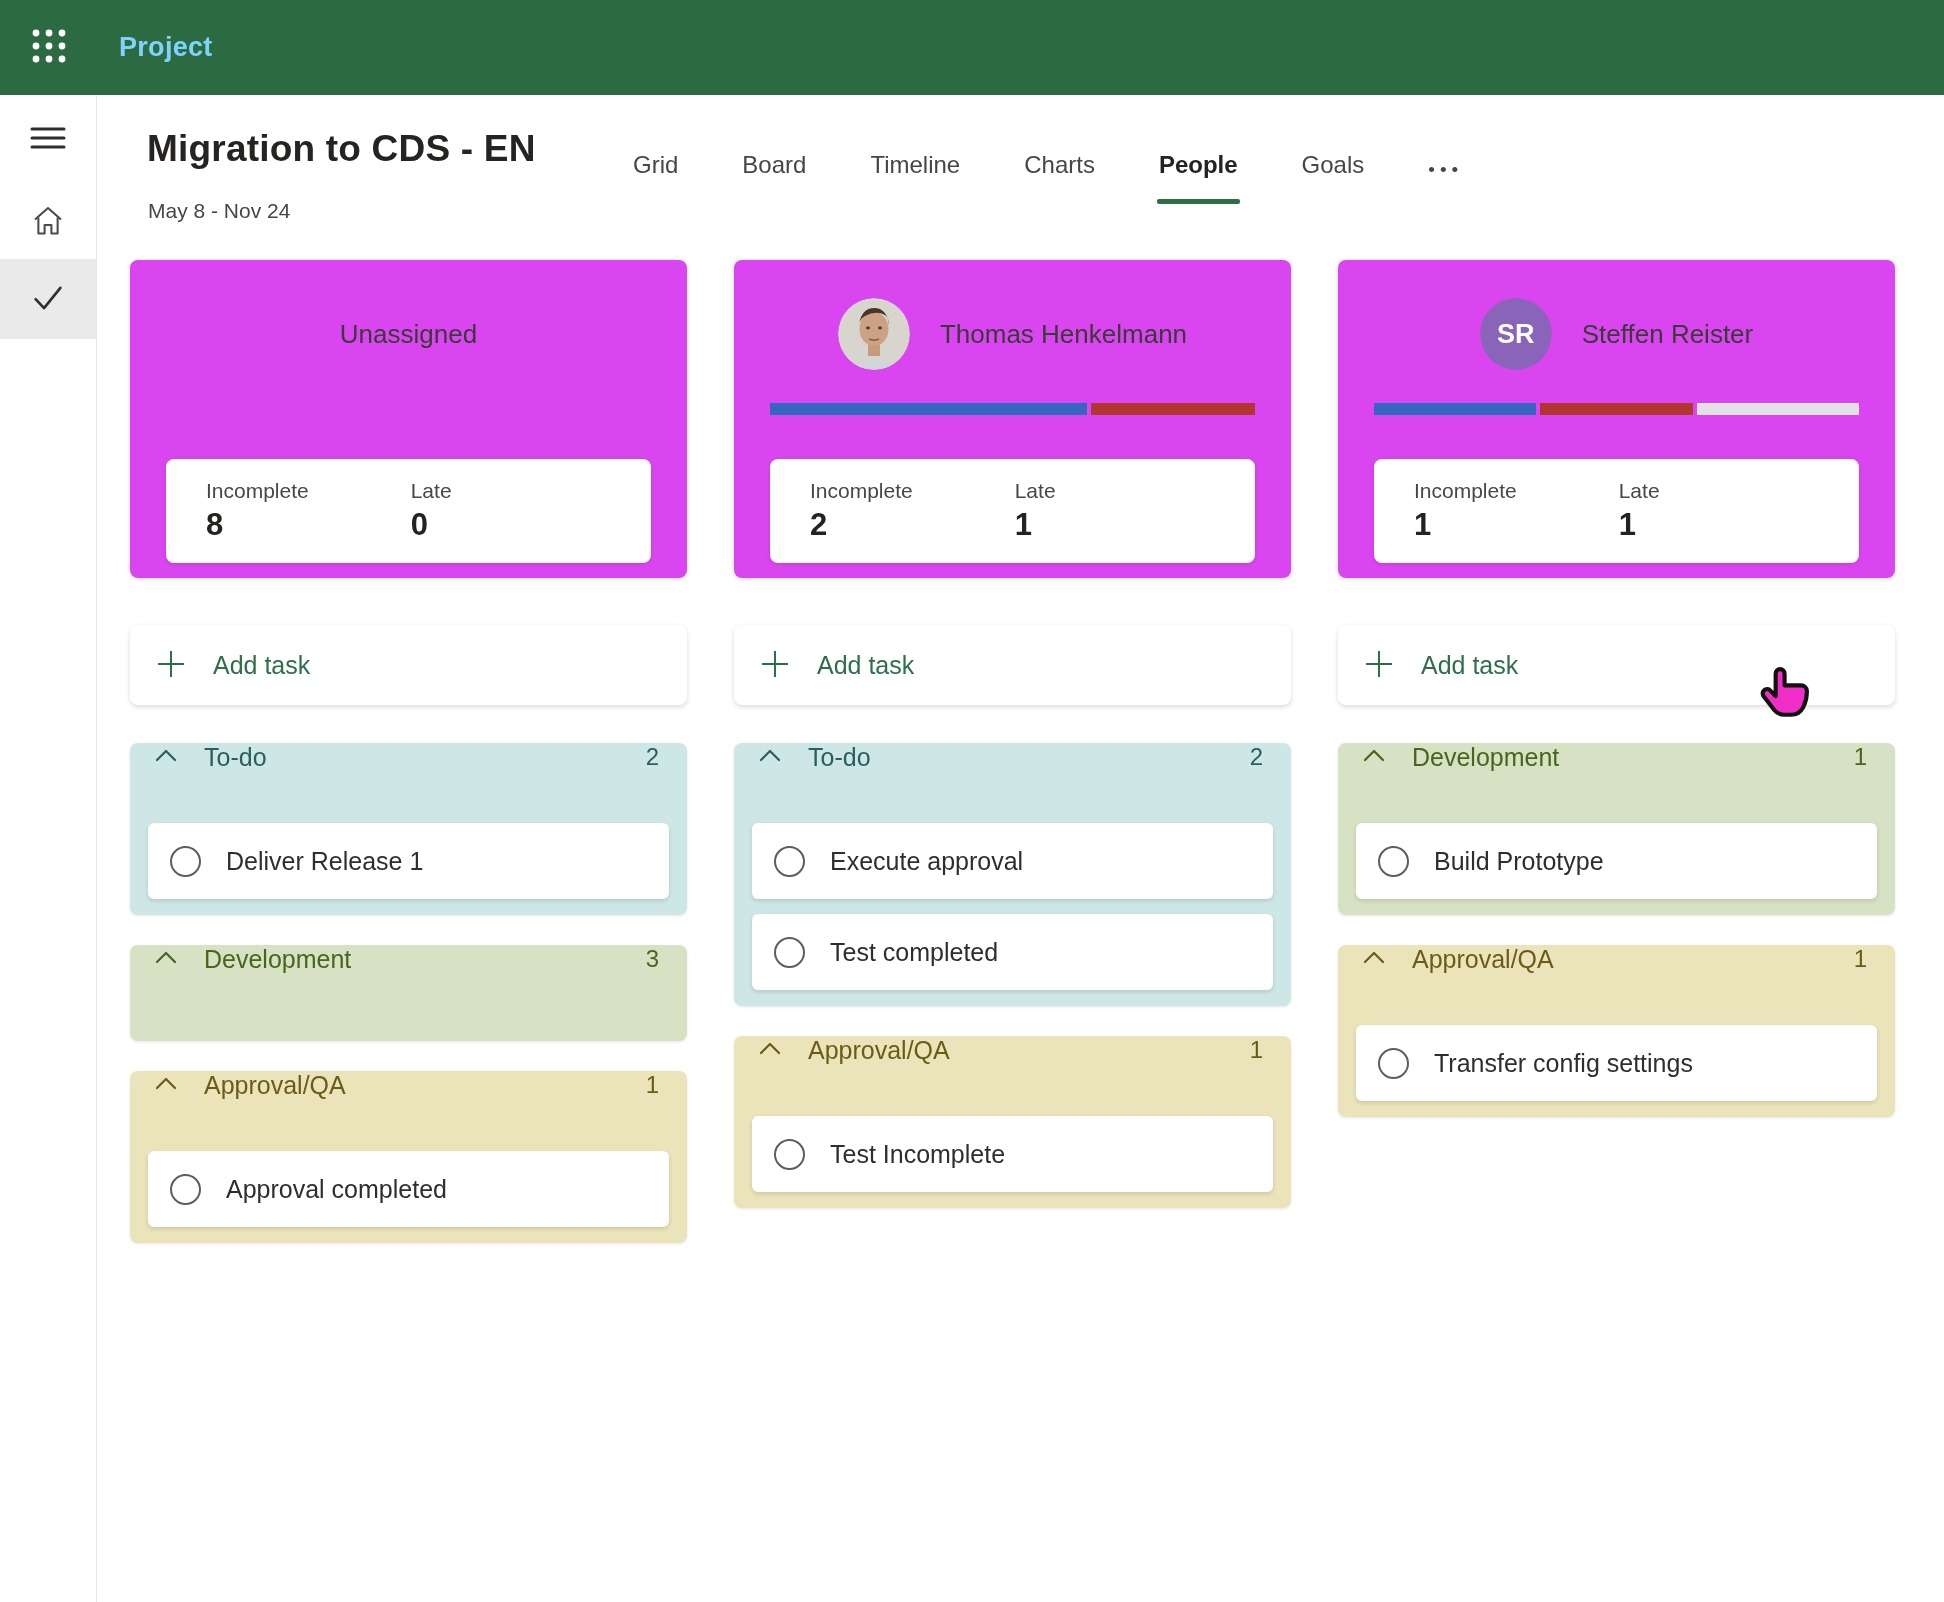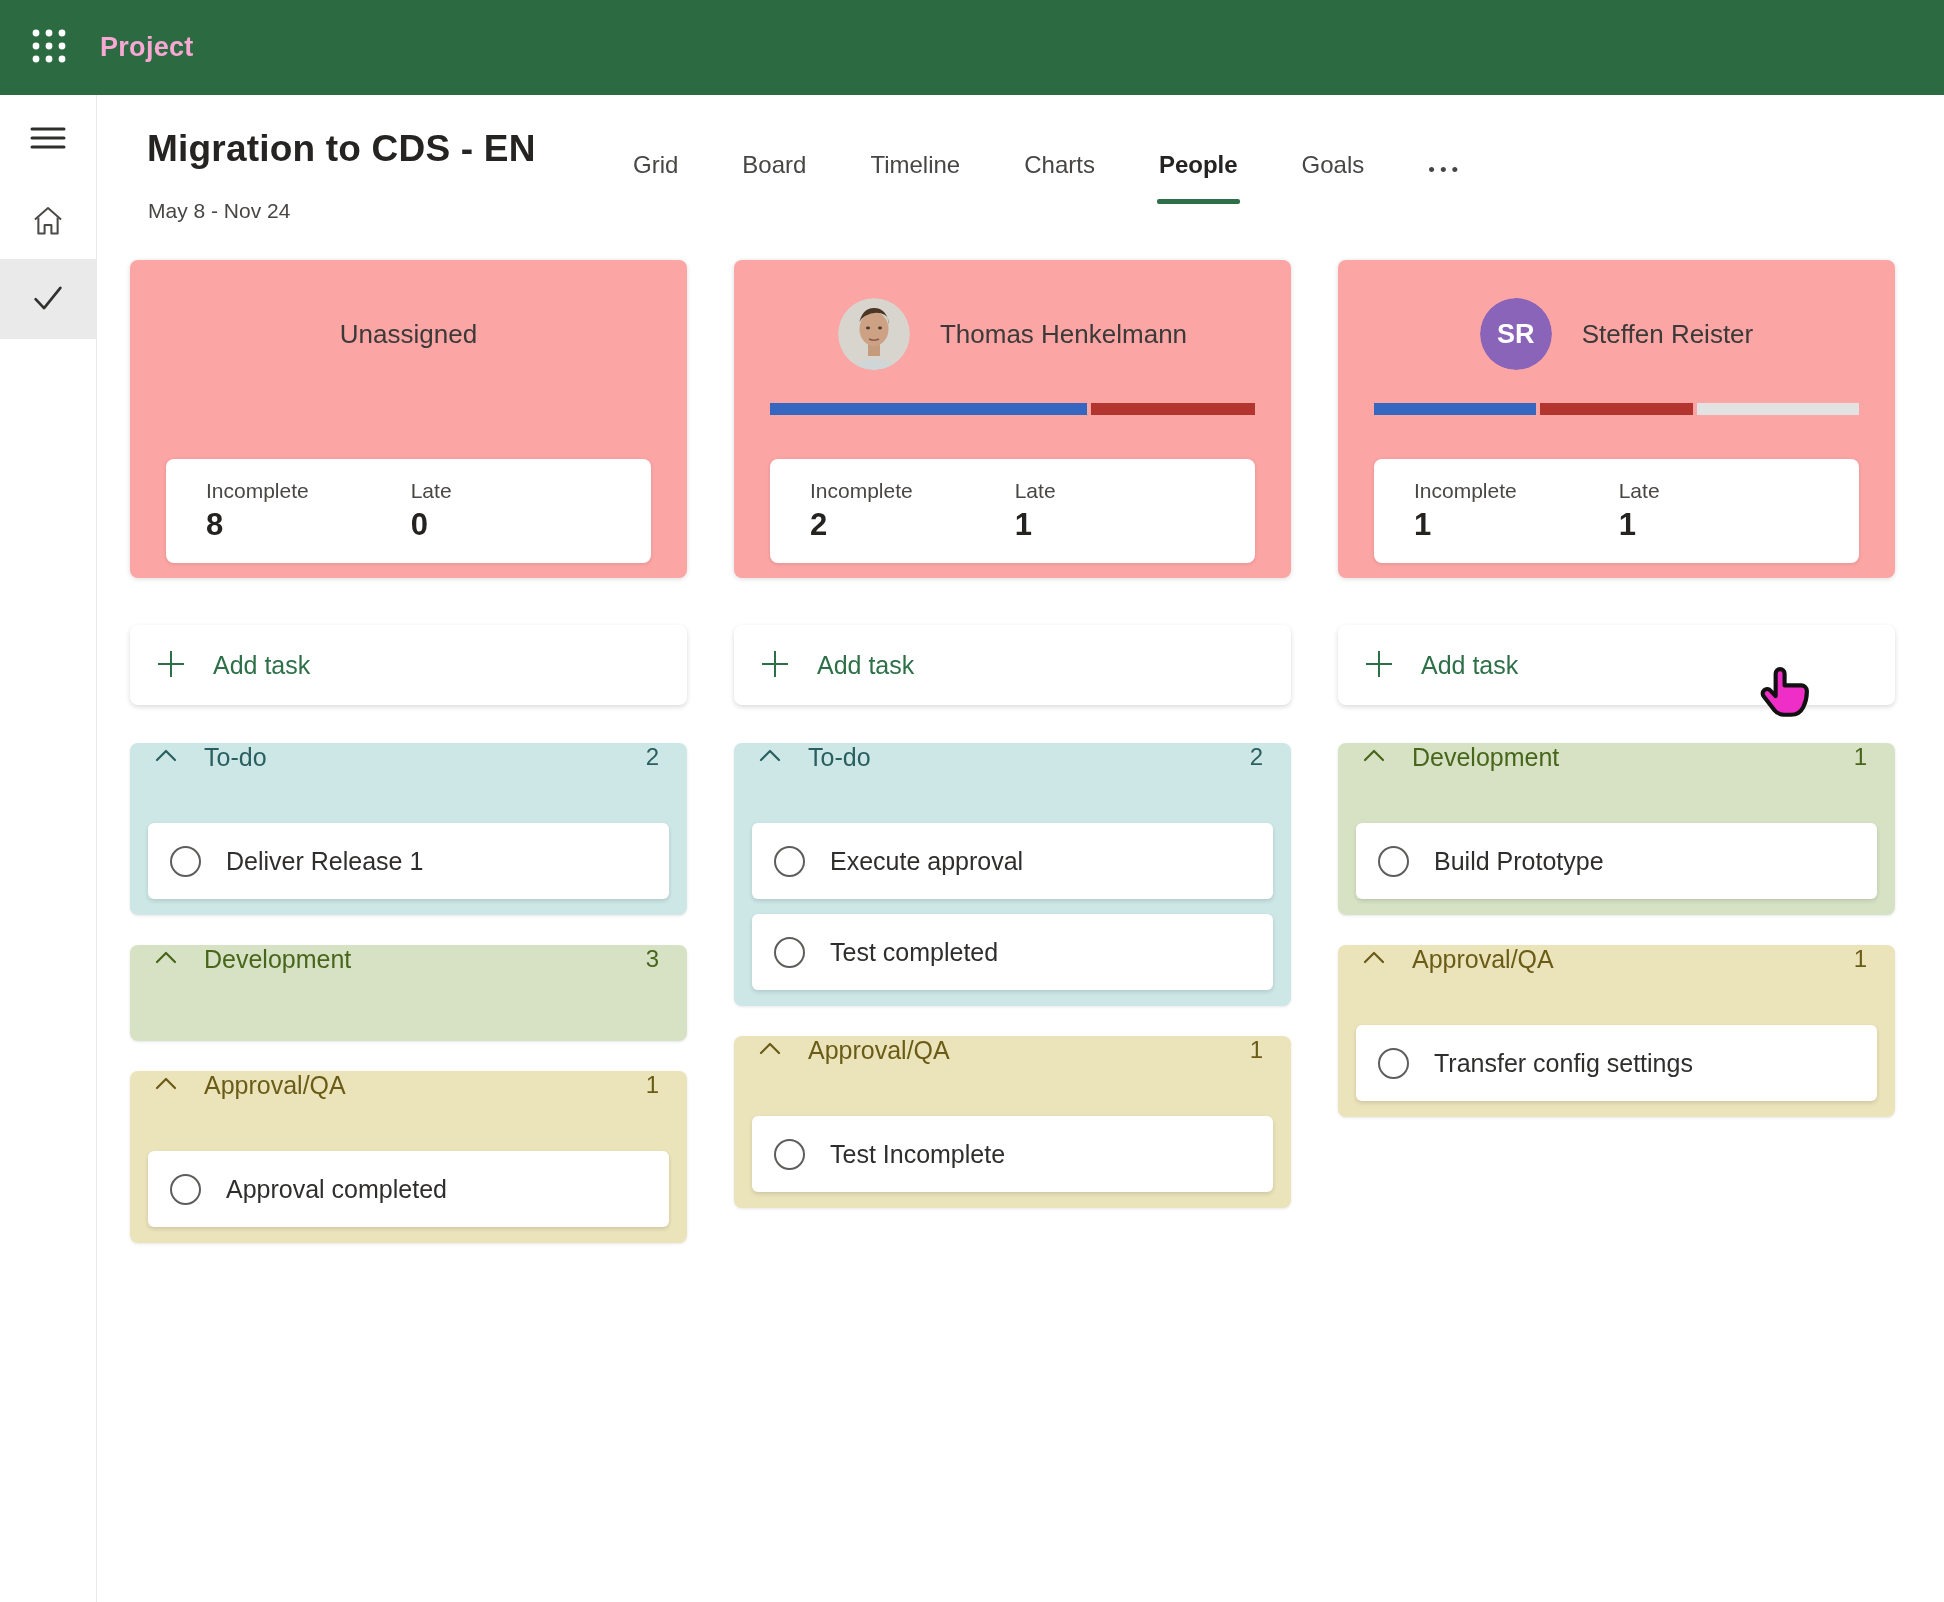--- a/index.html
+++ b/index.html
@@ -7,40 +7,40 @@
   }
   *{box-sizing:border-box}
   html,body{margin:0;padding:0}
   body{
     width:1944px;height:1602px;position:relative;overflow:hidden;background:#fff;
     font-family:"Liberation Sans","DejaVu Sans",sans-serif;color:#323130;
   }
   
   .topbar{position:absolute;top:0;left:0;right:0;height:95px;background:var(--topbar);display:flex;align-items:center;z-index:5}
   .waffle-btn{width:97px;display:flex;justify-content:center;background:none;border:none;cursor:pointer;padding:0}
-  .app-name{color:#f9a8d4;font-size:27px;font-weight:700;margin-left:3px;letter-spacing:.3px}
+  .app-name{color:#7dd3fc;font-size:27px;font-weight:700;margin-left:22px;letter-spacing:.3px}
   
   .leftrail{position:absolute;top:95px;left:0;bottom:0;width:97px;background:#fff;border-right:1px solid #ebe9e7;z-index:4}
   .rail-item{width:96px;display:flex;align-items:center;justify-content:center;background:none;border:none;cursor:pointer;padding:0}
   .rail-item.menu{height:88px}
   .rail-item.home{height:76px}
   .rail-item.tasks{height:80px}
   .rail-item.selected{background:#eaeaea}
   
   .page-title{position:absolute;left:147px;top:128px;font-size:37px;font-weight:700;color:#252423;margin:0;letter-spacing:.2px}
   .page-sub{position:absolute;left:148px;top:199px;font-size:21px;color:#484644}
   .tabs{position:absolute;left:633px;top:150px;display:flex;gap:64px;align-items:flex-start}
   .tab{background:none;border:none;font-family:inherit;font-size:24px;color:#484644;padding:0 0 24px 0;position:relative;cursor:pointer;line-height:30px}
   .tab.active{font-weight:700;color:#242322}
   .tab.active::after{content:"";position:absolute;left:-2px;right:-2px;bottom:0;height:5px;background:var(--accent);border-radius:2px}
   .tab.more{font-size:19px;letter-spacing:5px;padding-top:5px}
   
   .board{position:absolute;left:130px;top:260px;display:flex;gap:47px}
   .column{width:557px;display:flex;flex-direction:column}
-  .person-card{height:318px;background:#fca5a5;border-radius:8px;box-shadow:0 1px 5px rgba(0,0,0,.14)}
+  .person-card{height:318px;background:#d946ef;border-radius:8px;box-shadow:0 1px 5px rgba(0,0,0,.14)}
   .person-row{margin-top:38px;height:72px;display:flex;align-items:center;justify-content:center;gap:30px}
   .avatar-slot{width:72px;height:72px;border-radius:50%;overflow:hidden;flex:0 0 auto}
   .initials{width:72px;height:72px;border-radius:50%;background:var(--purple);color:#fff;font-size:27px;font-weight:700;display:flex;align-items:center;justify-content:center}
   .person-name{font-size:26px;color:#3b3a39}
   .progress{margin:33px 36px 0;height:12px;display:flex;gap:4px}
   .seg{height:12px}
   .stats-card{margin:44px 36px 0;height:104px;background:#fff;border-radius:8px;box-shadow:0 1px 4px rgba(0,0,0,.12);display:flex;padding:20px 0 0 40px}
   .stat{width:46%}
   .stat-label{display:block;font-size:21px;color:#494745}
   .stat-value{display:block;font-size:31px;font-weight:700;color:#242322;margin-top:4px}

